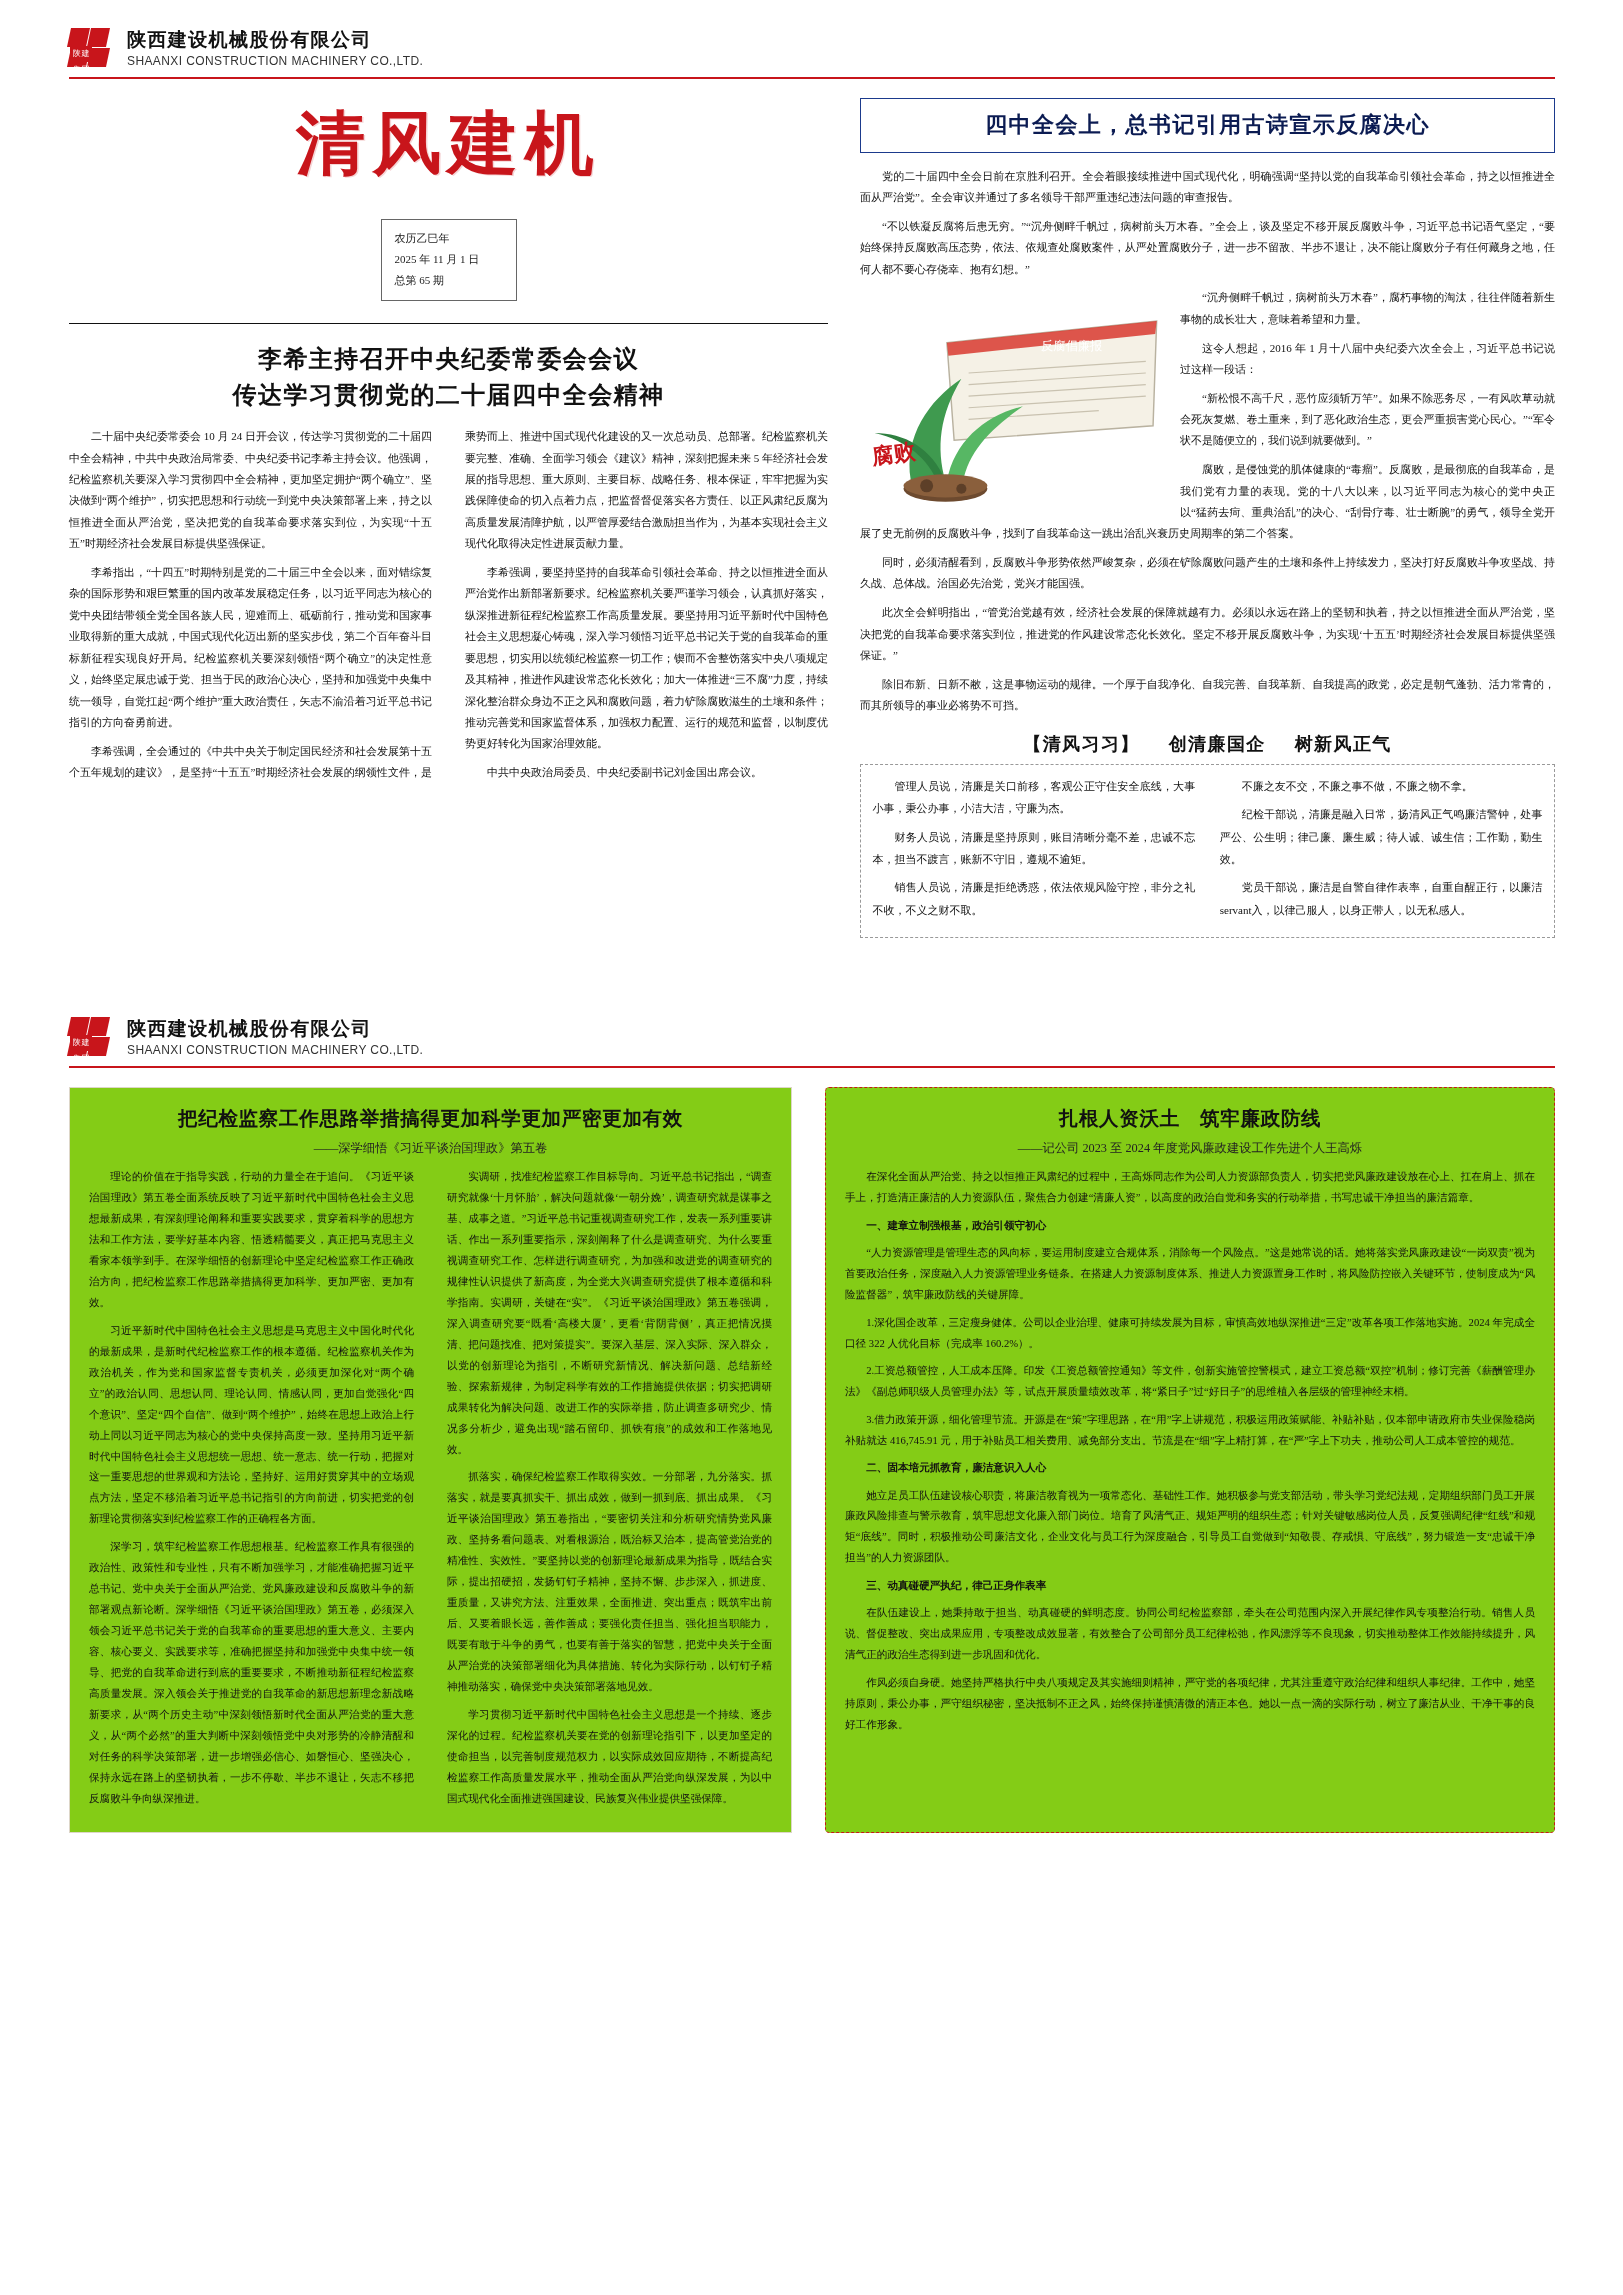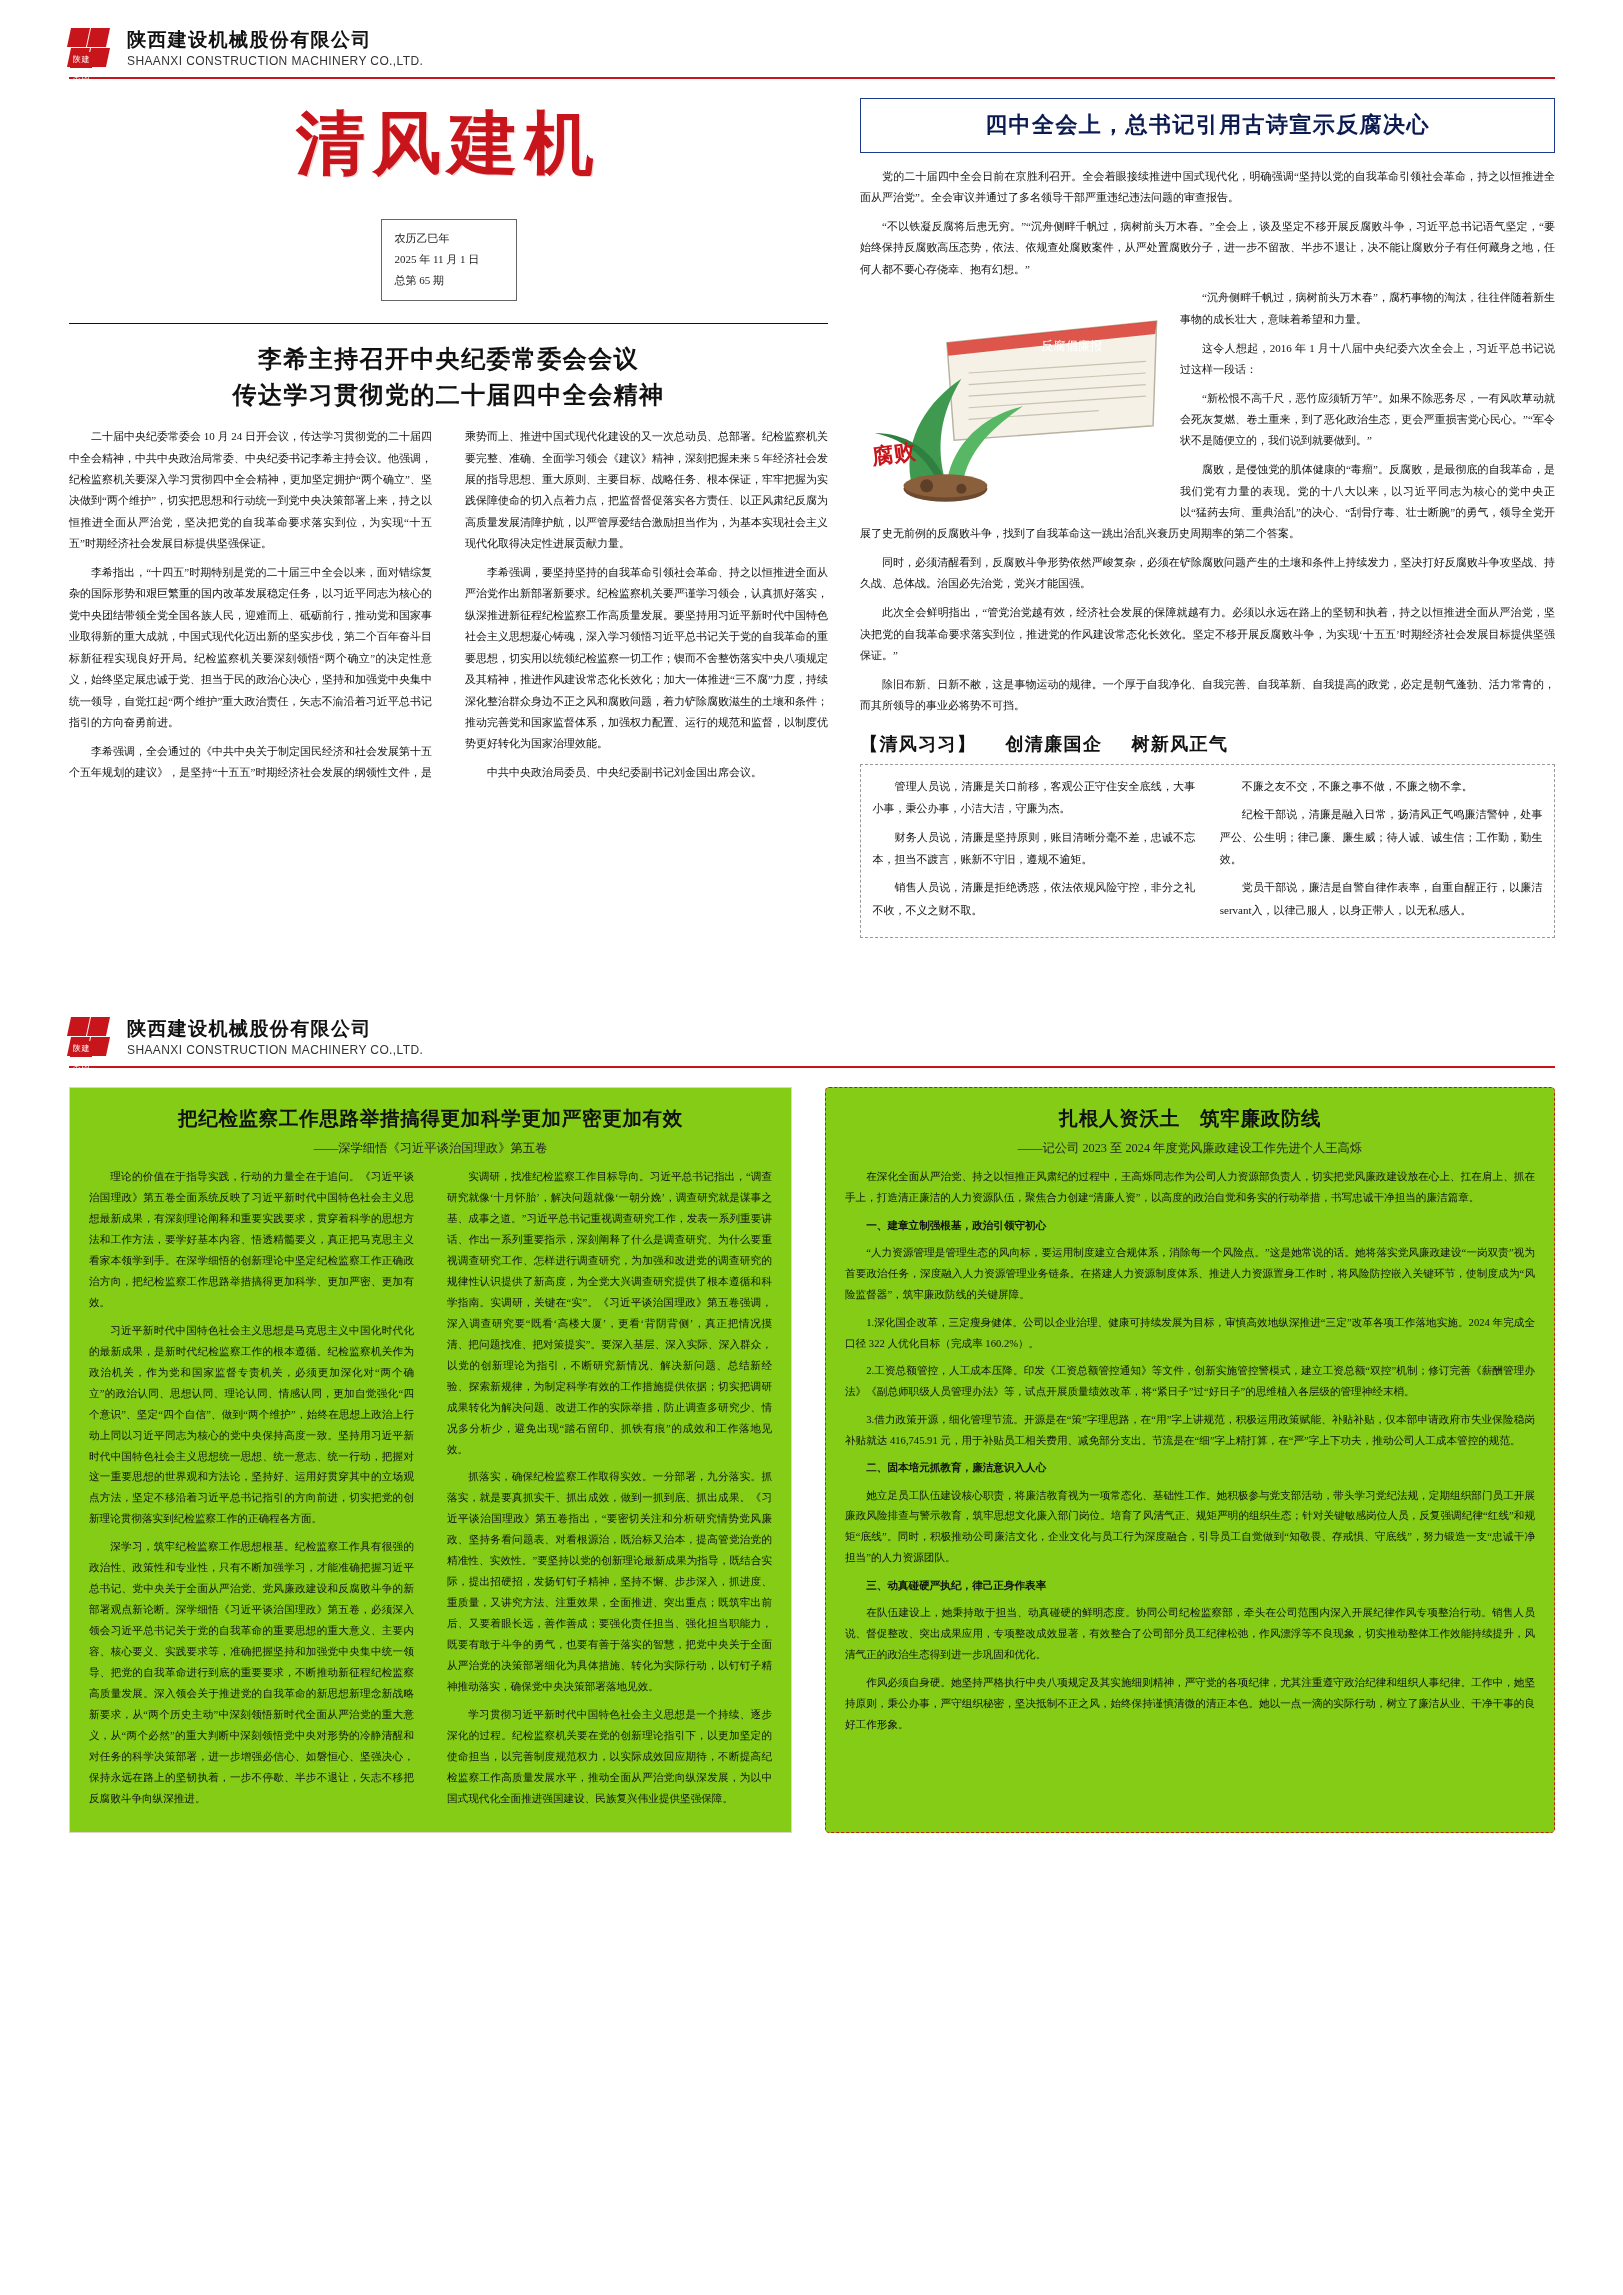--- a/index.html
+++ b/index.html
@@ -8,21 +8,21 @@
   .sheet{padding:27.5px 69px 0 69px;box-sizing:border-box;}
 
   
   .logo-row{display:flex;align-items:center;gap:13px;border-bottom:2.2px solid #c8151b;padding-bottom:7.2px;}
   .logo-mark{width:45px;height:42px;position:relative;flex:0 0 auto;}
   .logo-mark .sq{position:absolute;width:19px;height:19px;}
   .logo-mark .s1{left:0;top:0;background:#c8151b;transform:skewX(-12deg);}
   .logo-mark .s2{left:20px;top:0;background:#c8151b;transform:skewX(-12deg);}
   .logo-mark .s3{left:0;top:20px;background:#c8151b;transform:skewX(-12deg);}
   .logo-mark .s4{left:20px;top:20px;background:#c8151b;transform:skewX(-12deg);}
-  .logo-mark .badge{position:absolute;left:1.4px;top:24px;width:22px;height:16px;background:#c8151b;color:#fff;font-size:8px;line-height:16px;text-align:center;letter-spacing:0.7px;}
+  .logo-mark .badge{position:absolute;left:1.4px;top:18px;width:22px;height:16px;background:#c8151b;color:#fff;font-size:8px;line-height:16px;text-align:center;letter-spacing:0.7px;}
   .logo-text{line-height:1.25;}
   .logo-cn{font-family:"Liberation Sans","DejaVu Sans",sans-serif;font-size:19px;font-weight:bold;color:#111;letter-spacing:1.4px;}
   .logo-en{font-family:"Liberation Sans","DejaVu Sans",sans-serif;font-size:12px;color:#333;letter-spacing:0.4px;margin-top:2.2px;}
 
   
   .top-band{display:flex;gap:32px;margin-top:19px;}
   .top-left{width:759px;flex:0 0 759px;}
   .top-right{flex:1;}
 
   .title-row{display:flex;align-items:center;gap:29px;flex-direction:column;}
@@ -41,21 +41,21 @@
   .rule{border-top:1.4px solid #111;margin:22px 0 0 0;}
   .main-title{text-align:center;font-size:24px;font-weight:bold;letter-spacing:1.4px;line-height:1.5;margin:17.4px 0 13px;}
   .two-col{column-count:2;column-gap:33px;column-rule:none;}
 
   
   .illus{width:304px;height:217px;float:left;margin:4.3px 16px 7.2px 0;position:relative;}
   .illus svg{display:block;}
 
   
   .qf-wrap{margin-top:16px;}
-  .qf-head{display:flex;align-items:center;gap:29px;font-size:18px;font-weight:bold;letter-spacing:1.4px;}
+  .qf-head{display:flex;align-items:center;gap:29px;font-size:18px;font-weight:bold;letter-spacing:1.4px;justify-content:center;}
   .qf-head .tag{color:#111;}
   .qf-head .slogan{color:#111;}
   .qf-body{border:0.7px dashed #999;margin-top:7.2px;padding:10px 11.6px;display:flex;gap:24.6px;}
   .qf-col{flex:1;font-size:11px;line-height:2.05;text-align:justify;}
   .qf-col p{margin:0 0 5.8px 0;text-indent:2em;}
 
   
   .page2{margin-top:51px;}
   .p2-cols{display:flex;gap:33px;margin-top:19px;}
   .p2-left{width:723px;flex:0 0 723px;background:#84cc16;border:0.7px solid #ddd6c8;padding:16px 19px;box-sizing:border-box;}

